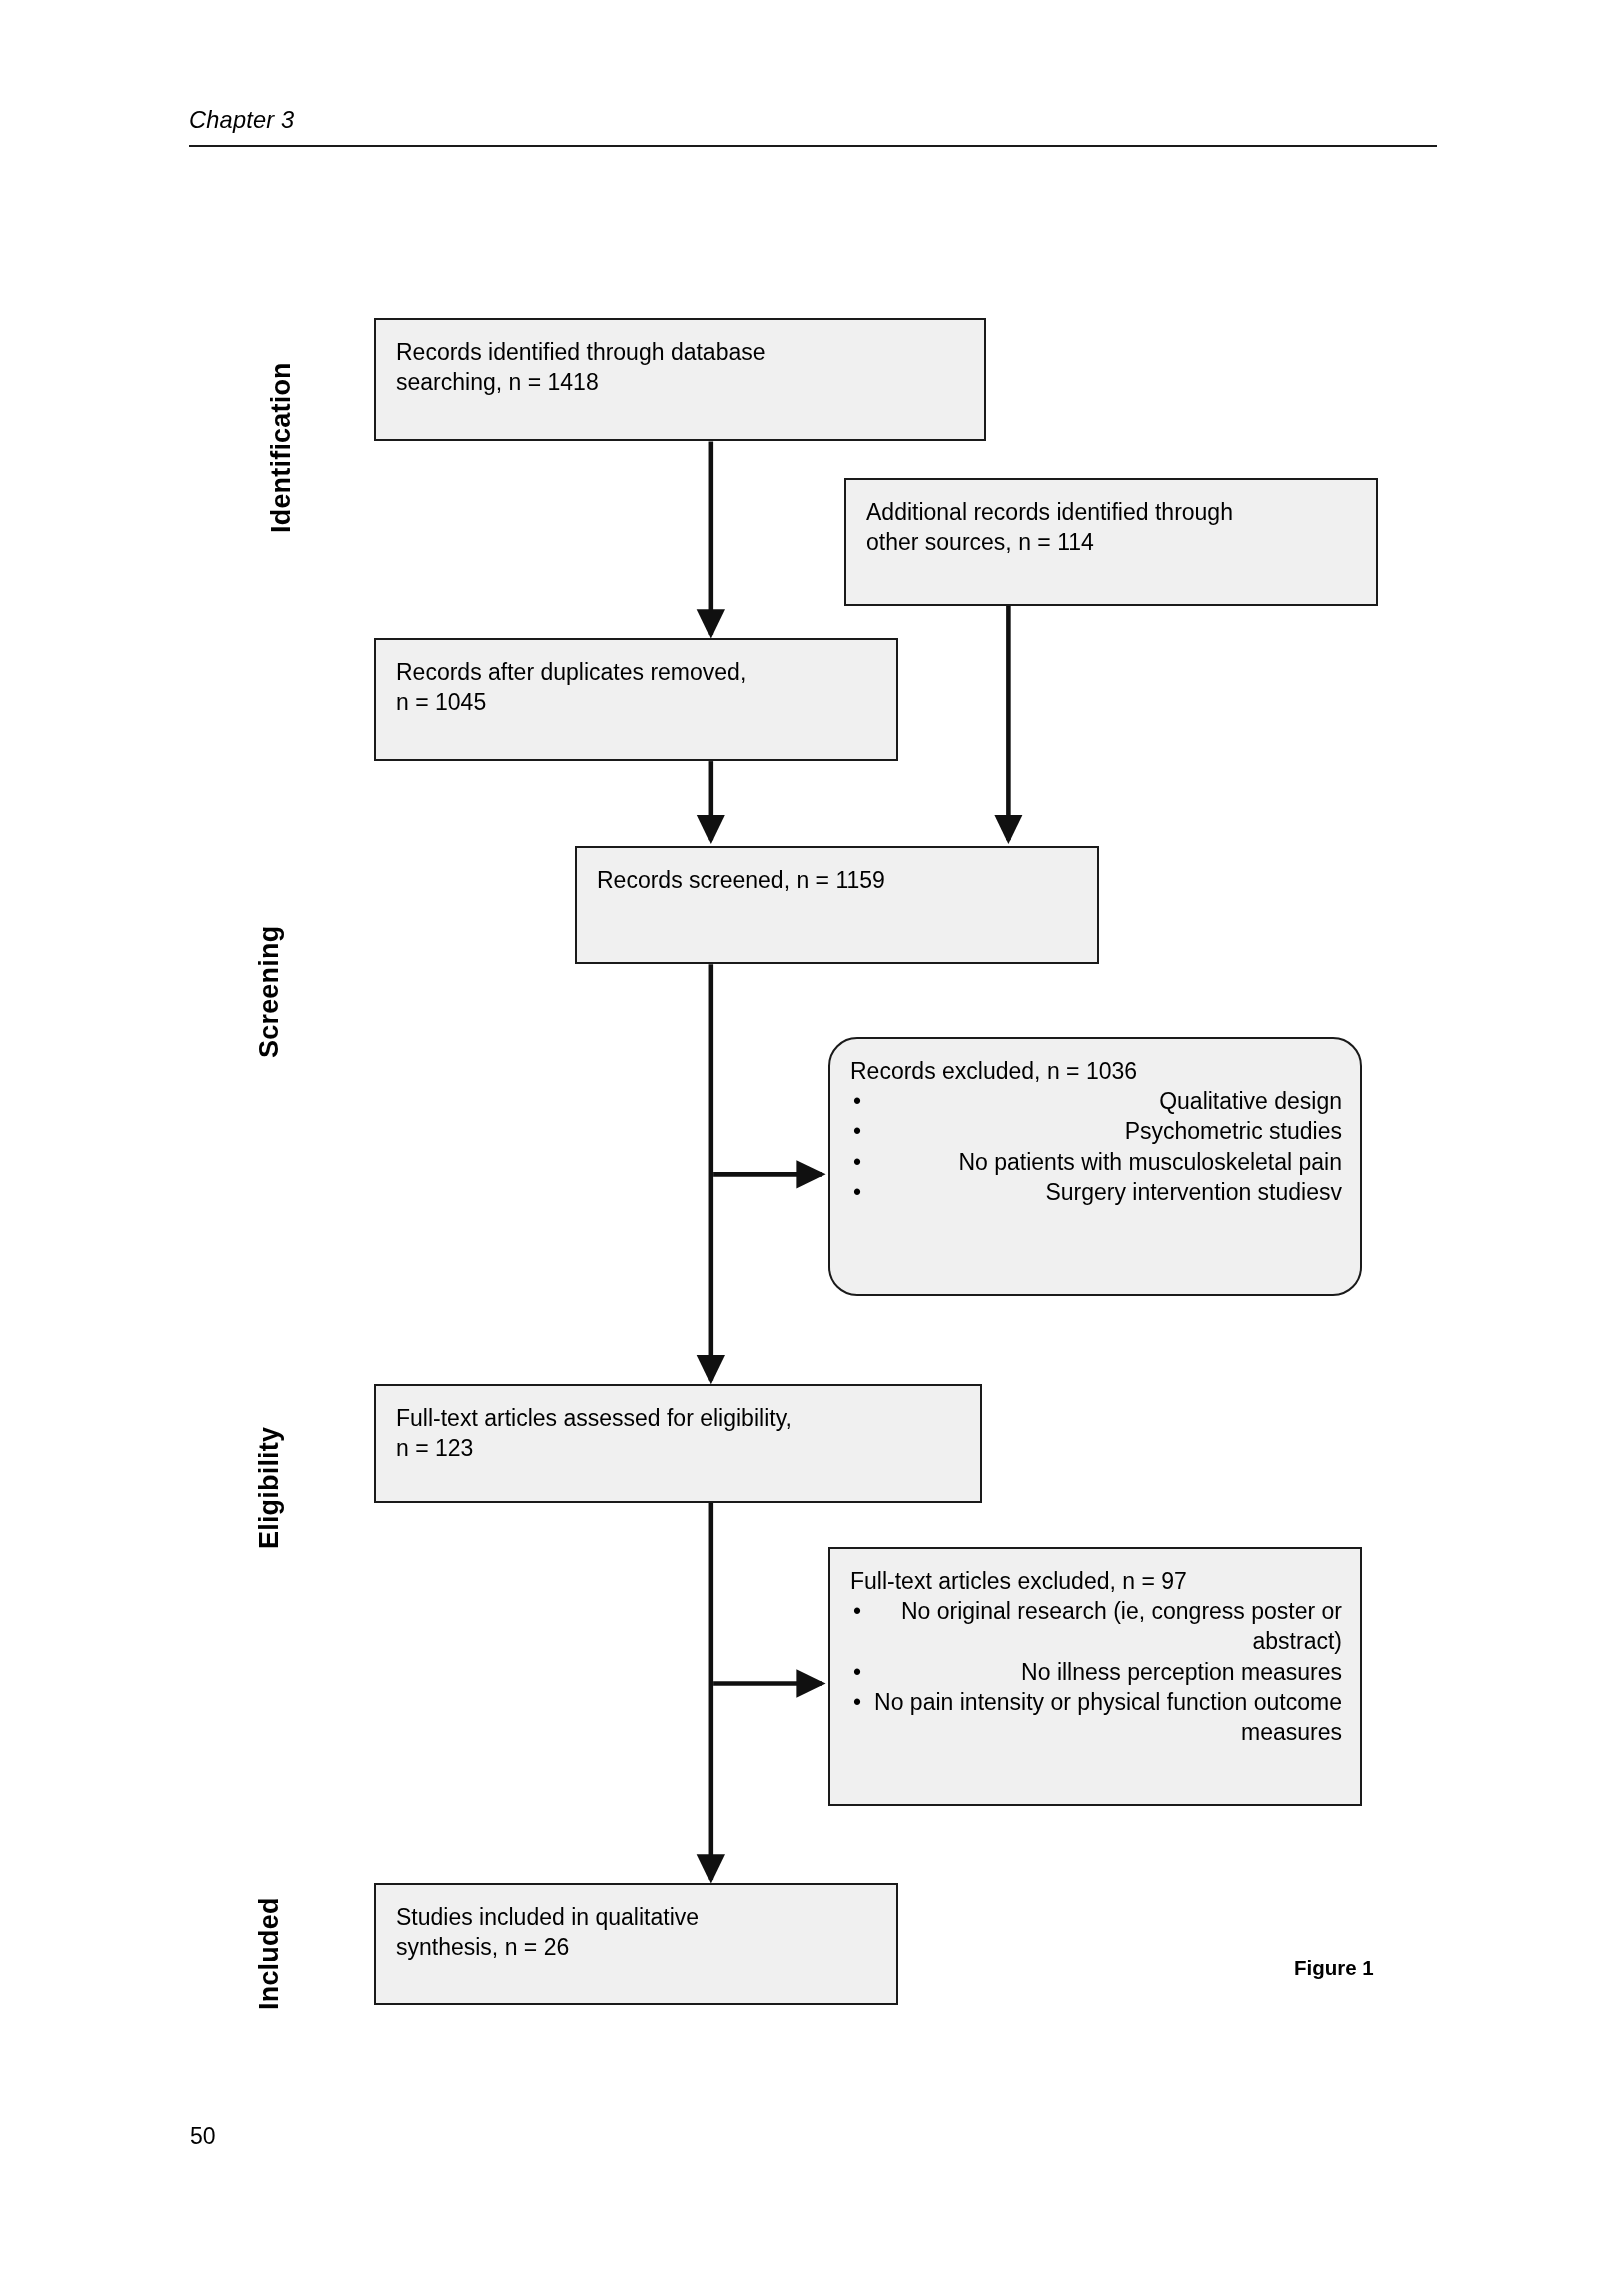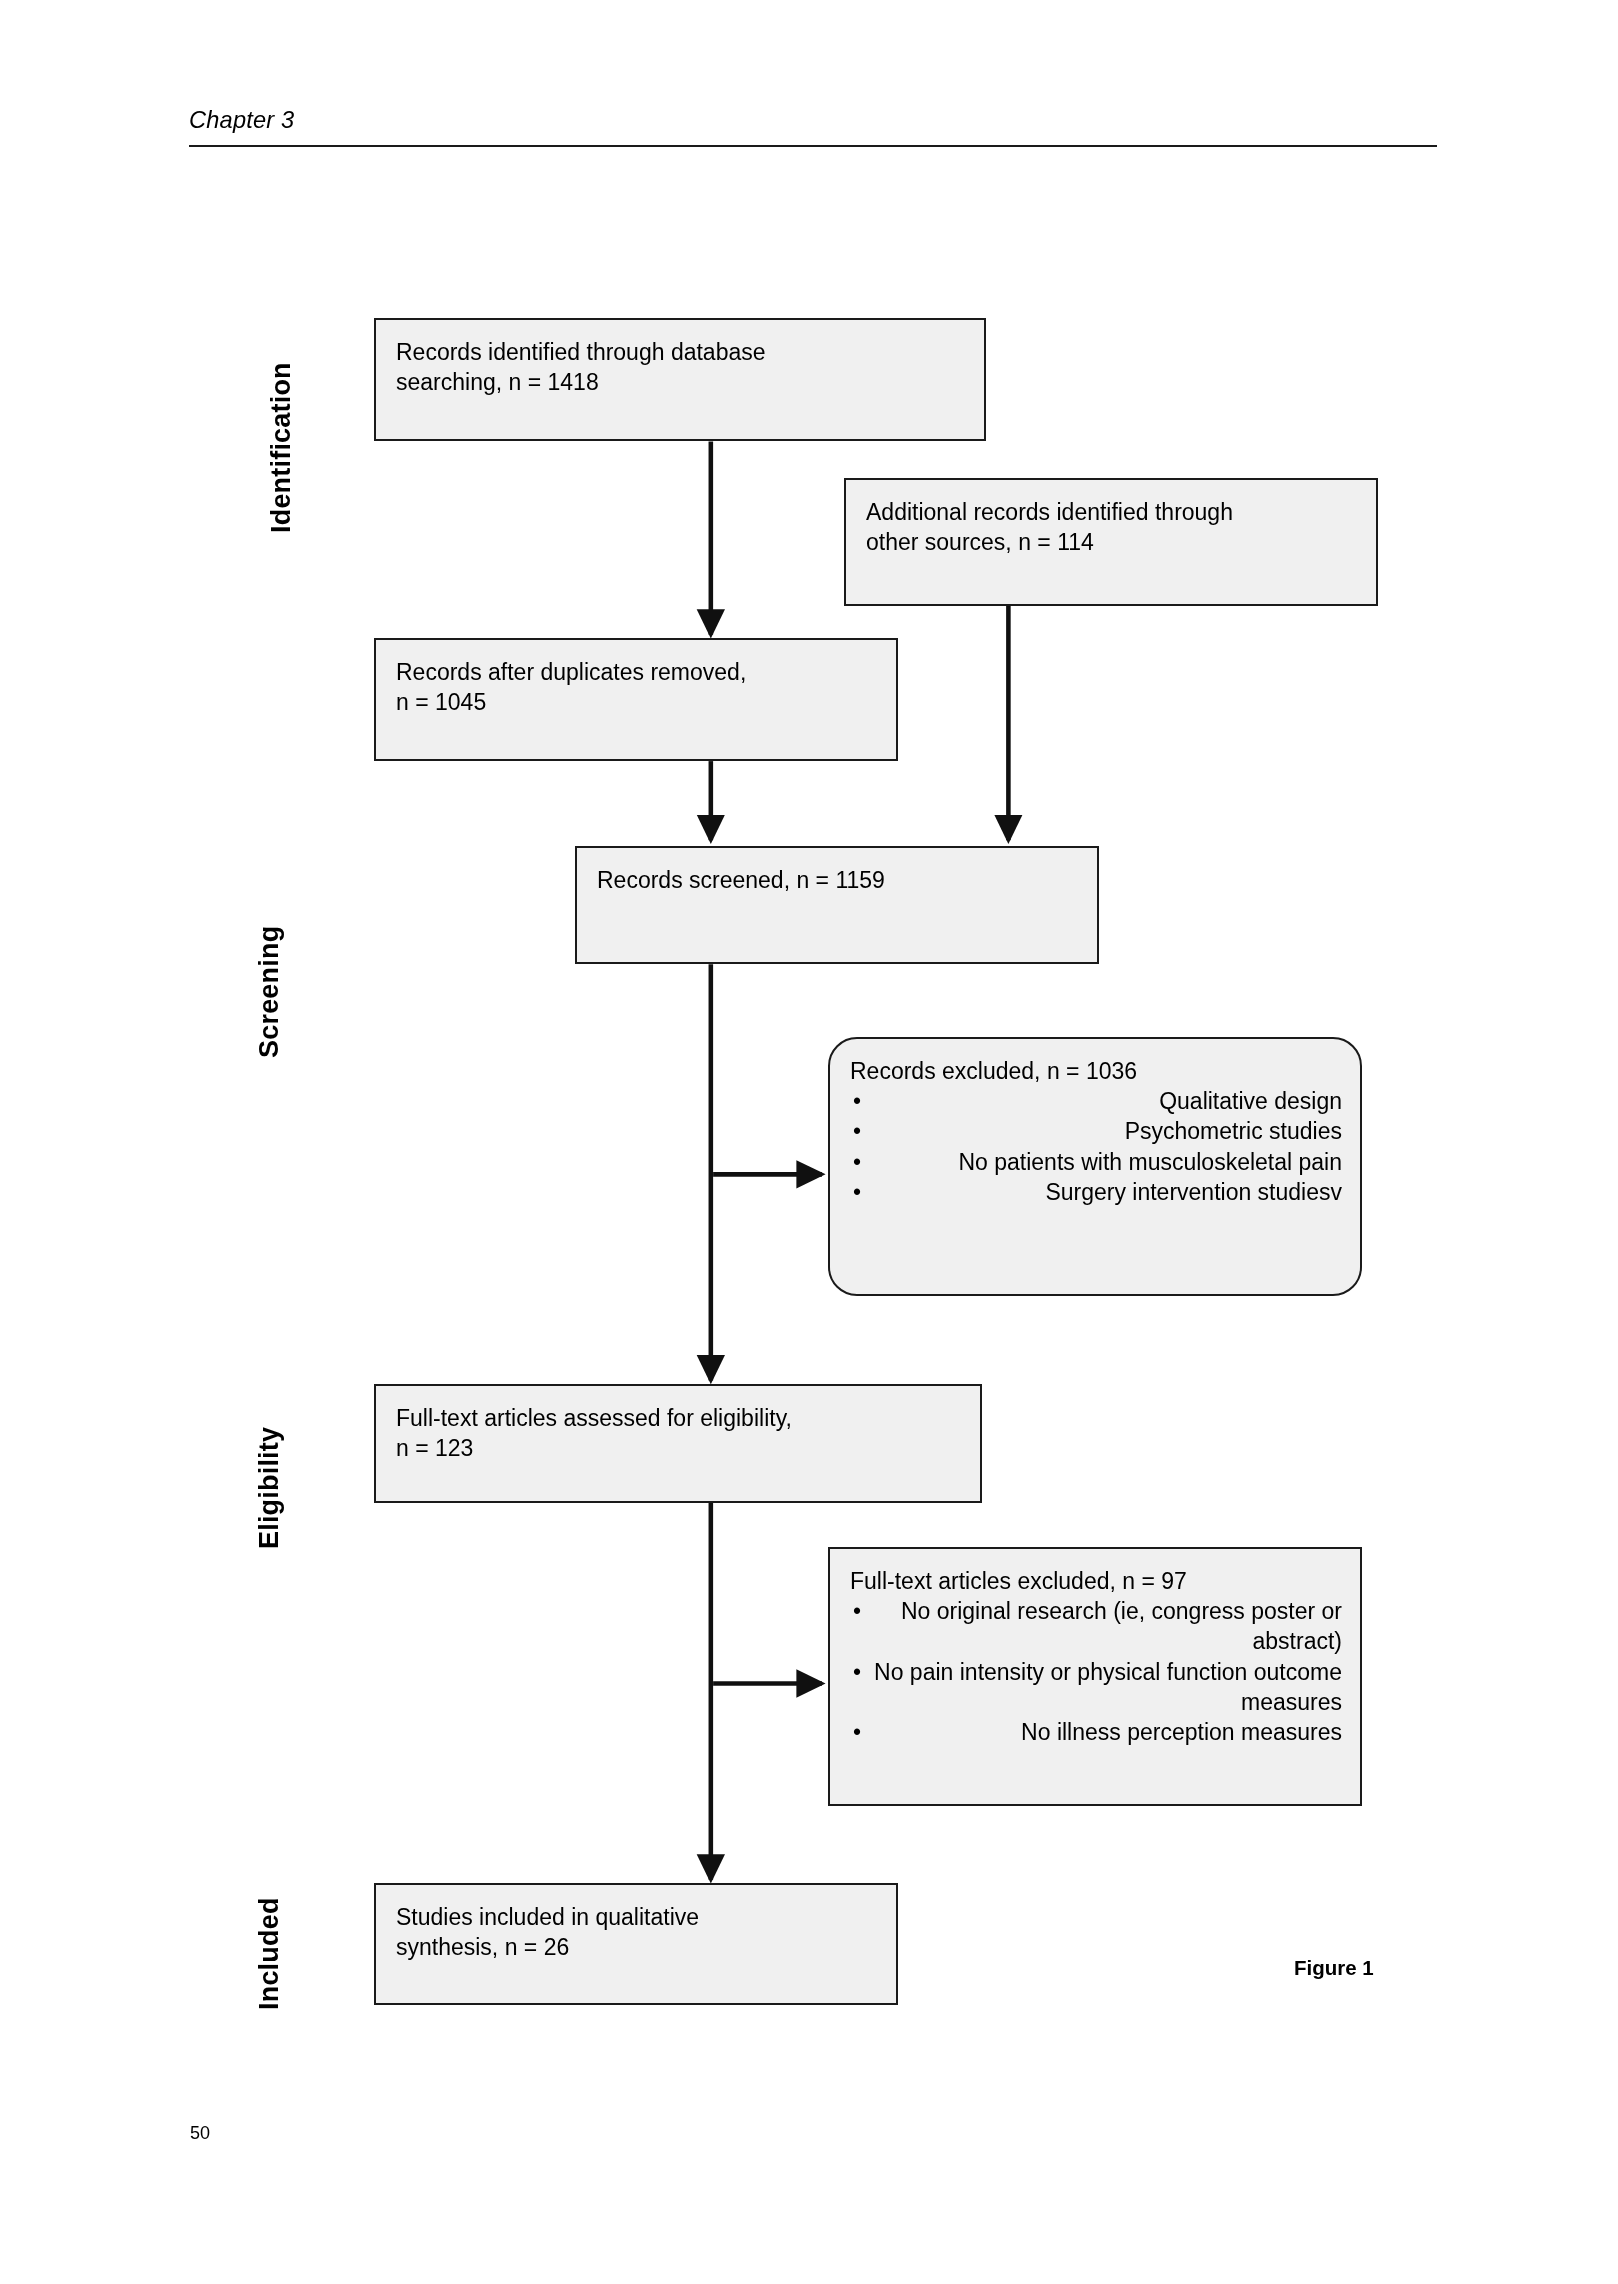--- a/index.html
+++ b/index.html
@@ -23,21 +23,21 @@
     position:absolute;
     left:189px; top:145px;
     width:1248px; height:2.3px;
     background:#1a1a1a;
   }
 
   
   #page-number {
     position:absolute;
     left:190px; top:2123px;
-    font-size:18px;
+    font-size:23px;
   }
 
   
   #figure-caption {
     position:absolute;
     left:1294px; top:1956px;
     font-size:20.5px;
     font-weight:bold;
   }
 
@@ -153,22 +153,22 @@
 
 <div class="node" style="left:374px; top:1384px; width:608px; height:119px;">
   <span class="ln">Full-text articles assessed for eligibility,</span>
   <span class="ln">n = 123</span>
 </div>
 
 <div class="node" style="left:828px; top:1547px; width:534px; height:259px;">
   <span class="ln">Full-text articles excluded, n = 97</span>
   <ul>
     <li>No original research (ie, congress poster or abstract)</li>
+    <li>No illness perception measures</li>
     <li>No pain intensity or physical function outcome measures</li>
-    <li>No illness perception measures</li>
   </ul>
 </div>
 
 <div class="node" style="left:374px; top:1883px; width:524px; height:122px;">
   <span class="ln">Studies included in qualitative</span>
   <span class="ln">synthesis, n = 26</span>
 </div>
 
 <div id="figure-caption">Figure 1</div>
 <div id="page-number">50</div>

